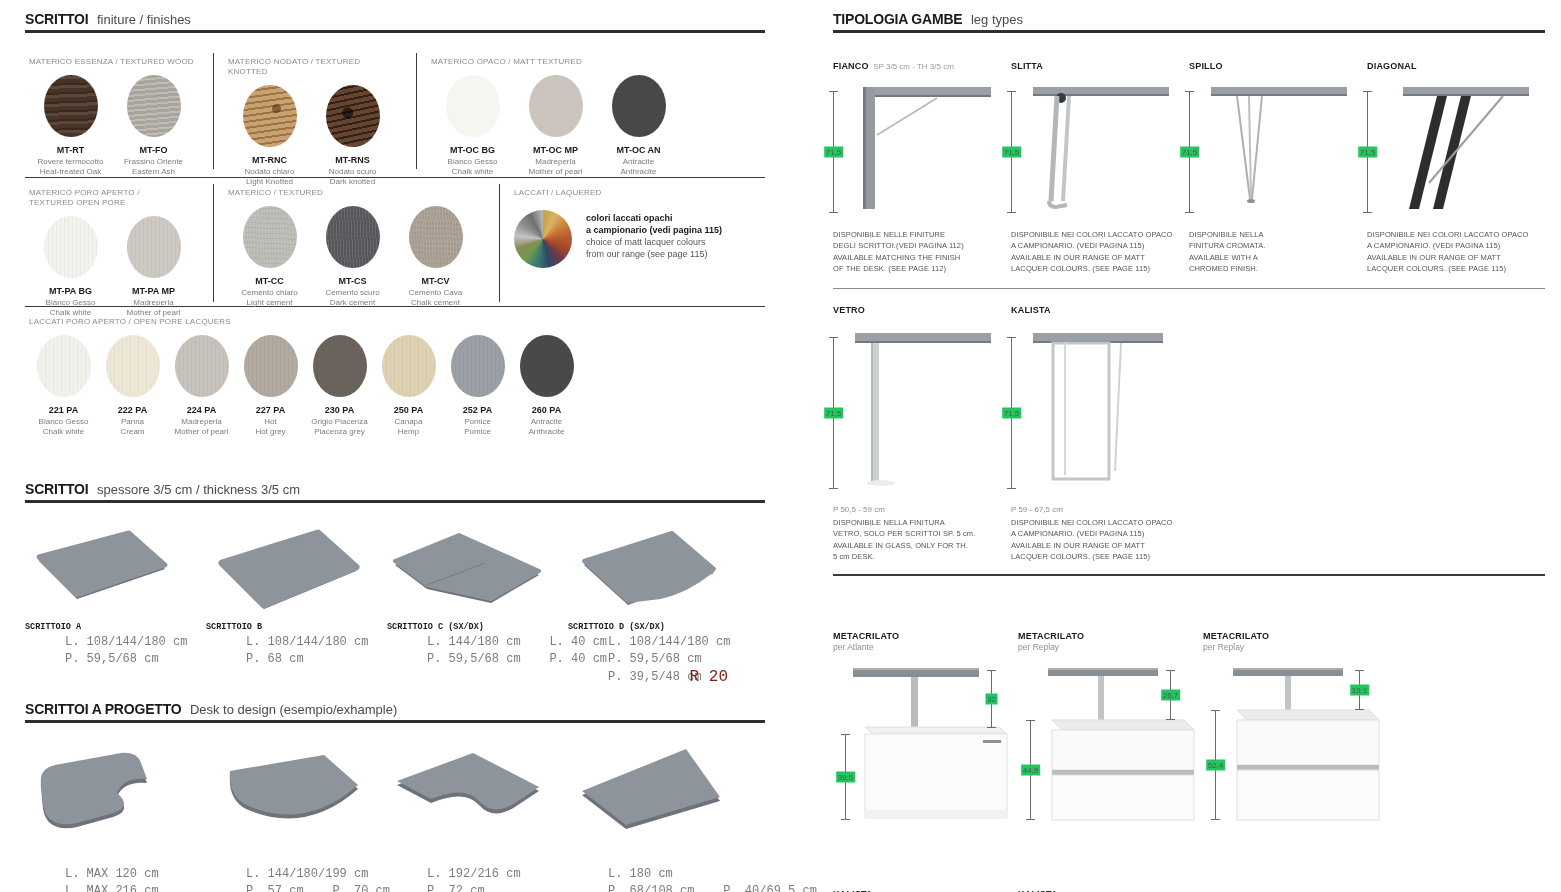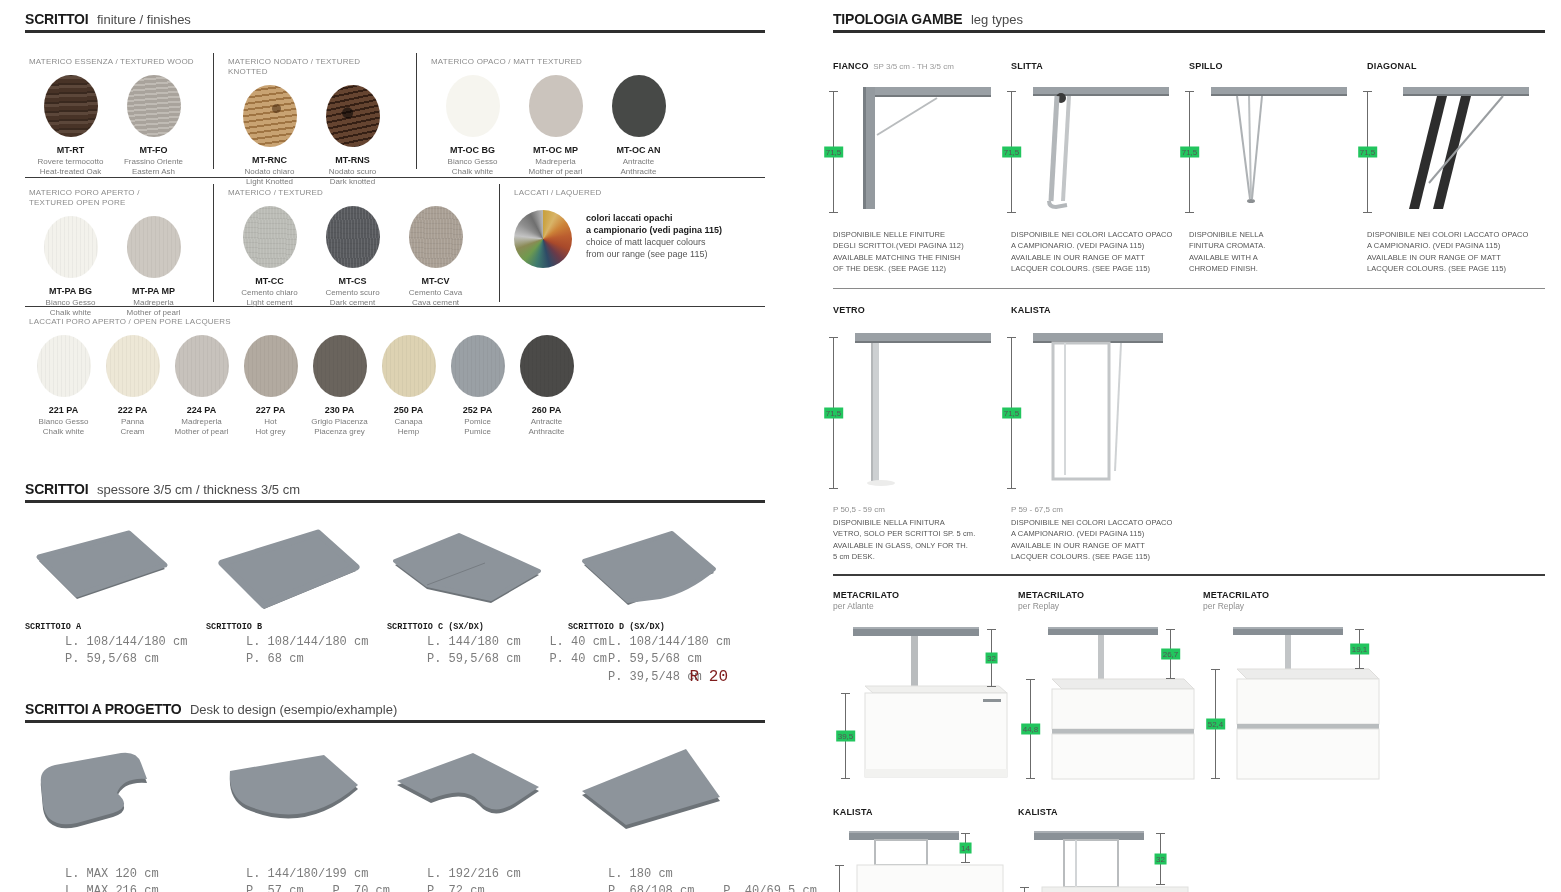--- a/index.html
+++ b/index.html
@@ -42,21 +42,21 @@
   
   .shape-row{display:flex;font-family:Liberation Mono, monospace;}
   .shape-cell{width:181px;}
   .spec-code{font-size:8.5px;font-weight:bold;color:#1a1a1a;margin-bottom:2px;}
   .spec-line{font-size:12px;color:#7c7c7c;line-height:1.45;white-space:pre;position:relative;width:160px;margin-left:40px;}
   .spec-r{position:absolute;right:0;top:0;color:#7f1d1d;}
 
   
   .leg-row{display:flex;}
   .leg-cell{width:178px;}
-  .leg-cell-w{width:185px;}
+  .leg-cell-w{width:185px;margin-top:41px;}
   .leg-title{font-size:9px;margin-bottom:10px;}
   .leg-title .b{font-weight:bold;color:#1a1a1a;letter-spacing:0.2px;}
   .leg-title .l{color:#9a9a9a;font-size:8px;margin-left:2px;}
   .leg-sub{font-size:8.5px;color:#8f8f8f;margin-top:1px;}
   .fig{position:relative;}
   .desc{font-size:7.5px;color:#555;line-height:1.5;letter-spacing:0.1px;}
   .range-line{font-size:8px;color:#8f8f8f;margin-bottom:3px;}
 
   .vdim{position:absolute;width:1px;background:#6b6b6b;}
   .vdim::before,.vdim::after{content:"";position:absolute;left:-4px;width:9px;height:1px;background:#6b6b6b;}
@@ -185,21 +185,21 @@
             <div class="dot" data-tex="cement" style="background-color: rgb(86, 88, 92);"></div>
             <div class="code">MT-CS</div>
             <div class="cap">Cemento scuro</div>
             <div class="cap">Dark cement</div>
           </div>
 
           <div class="sw">
             <div class="dot" data-tex="cement" style="background-color: rgb(168, 158, 147);"></div>
             <div class="code">MT-CV</div>
             <div class="cap">Cemento Cava</div>
-            <div class="cap">Cava cement</div>
+            <div class="cap">Chalk cement</div>
           </div>
 
       </div>
     </div>
     <div class="vsep"></div>
     <div class="fin-group" style="flex:1;">
       <div class="glabel">LACCATI / LAQUERED</div>
       <div style="display:flex;">
         <div class="wheel" style="background: conic-gradient(rgb(200, 160, 60), rgb(216, 180, 104), rgb(205, 131, 56), rgb(187, 93, 47), rgb(168, 73, 43), rgb(107, 58, 72), rgb(46, 74, 102), rgb(62, 122, 110), rgb(111, 154, 78), rgb(138, 138, 85), rgb(196, 196, 196), rgb(143, 143, 143), rgb(111, 111, 111), rgb(185, 185, 185));"></div>
         <div class="lacc-note">

